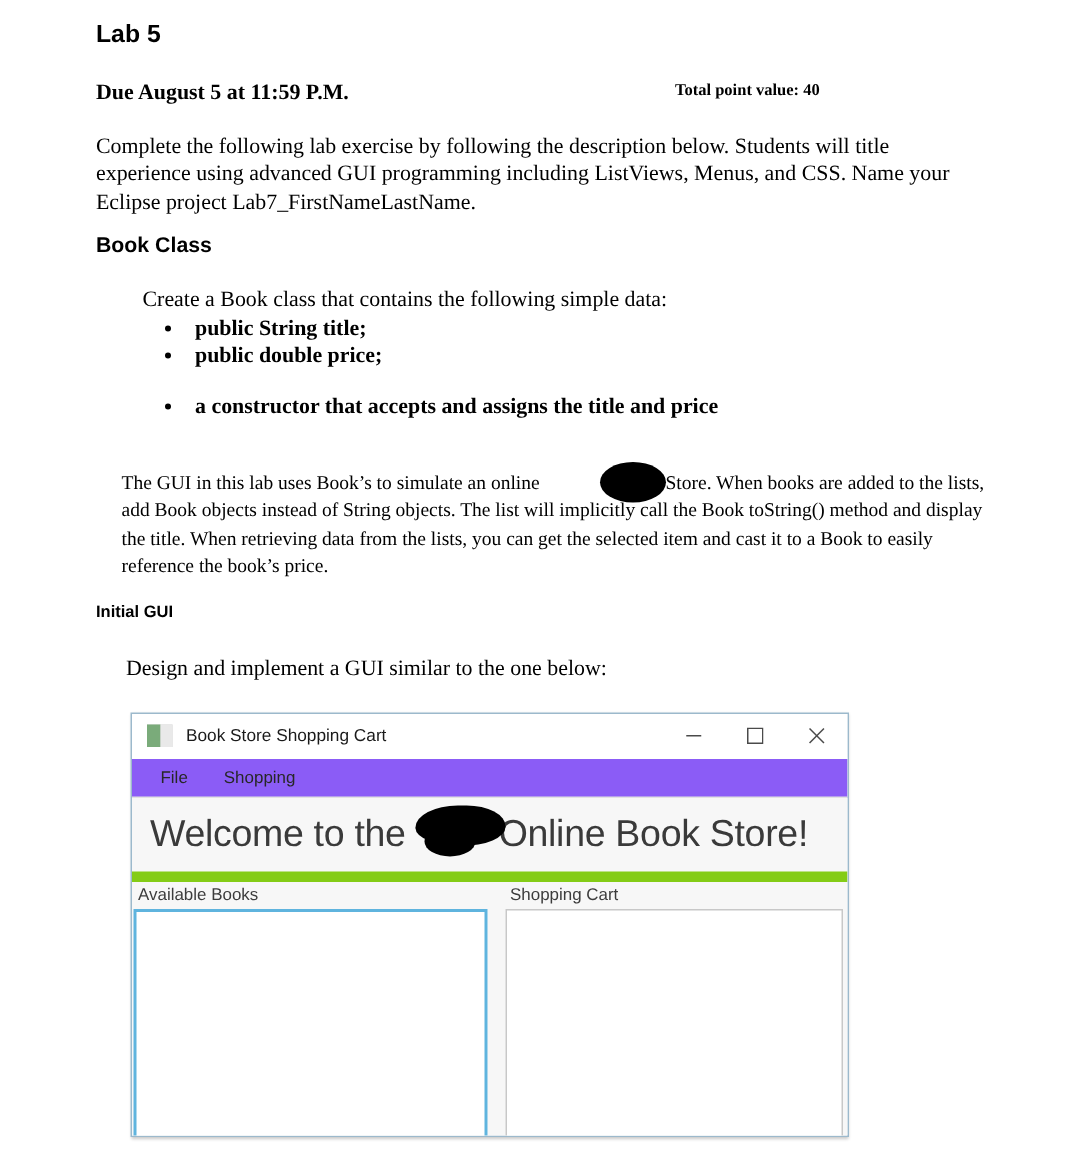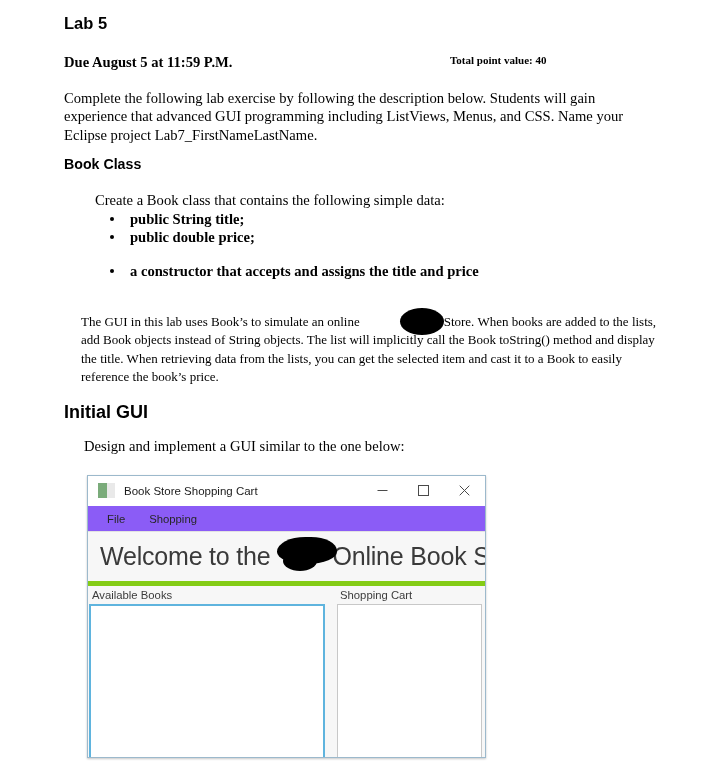--- a/index.html
+++ b/index.html
@@ -65,21 +65,21 @@
     font-family: "Liberation Sans", sans-serif;
     font-weight: bold;
     font-size: 14.2px;
   }
   .doc-h2-gui {
     position: absolute;
     left: 64px;
     top: 402px;
     font-family: "Liberation Sans", sans-serif;
     font-weight: bold;
-    font-size: 18px;
+    font-size: 11px;
   }
   .doc-create-line {
     position: absolute;
     left: 84px;
     top: 192px;
     font-size: 14.6px;
     margin-left: 11px;
   }
   .bullet-list {
     position: absolute;
@@ -150,21 +150,21 @@
     width: 34px;
     height: 20px;
     border-radius: 50%;
   }
 
   
   .app-window {
     position: absolute;
     left: 87px;
     top: 475px;
-    width: 399px;
+    width: 479px;
     height: 283px;
     background: #ffffff;
     border: 1px solid #9cb9cc;
     box-shadow: 0 1px 2px rgba(0,0,0,0.22);
     box-sizing: border-box;
     overflow: hidden;
   }
   .titlebar {
     position: relative;
     height: 29px;
@@ -231,21 +231,21 @@
     padding: 3px 9px;
     margin-left: 6px;
   }
   .menu-item.first { margin-left: 10px; }
 
   .banner {
     height: 49px;
     background: #f7f7f7;
     display: flex;
     align-items: center;
-    border-bottom: 5px solid #84cc16;
+    border-bottom: 7px solid #84cc16;
   }
   .banner-text {
     font-family: "Liberation Sans", sans-serif;
     font-size: 25px;
     color: #3a3a3a;
     margin-left: 12px;
     white-space: nowrap;
     letter-spacing: -0.2px;
   }
 
@@ -292,21 +292,21 @@
 </head>
 <body>
 
 <div class="page">
 
   <div class="doc-h1">Lab 5</div>
 
   <div class="doc-duedate">Due August 5 at 11:59 P.M.</div>
   <div class="doc-points">Total point value: 40</div>
 
-  <div class="doc-intro">Complete the following lab exercise by following the description below. Students will gain experience that advanced GUI programming including ListViews, Menus, and CSS. Name your Eclipse project Lab7_FirstNameLastName.</div>
+  <div class="doc-intro">Complete the following lab exercise by following the description below. Students will title experience using advanced GUI programming including ListViews, Menus, and CSS. Name your Eclipse project Lab7_FirstNameLastName.</div>
 
   <div class="doc-h2-book">Book Class</div>
 
   <div class="doc-create-line">Create a Book class that contains the following simple data:</div>
 
   <ul class="bullet-list group-a">
     <li>
       <span class="bullet-dot"></span>
       <span>public String title;</span>
     </li>

